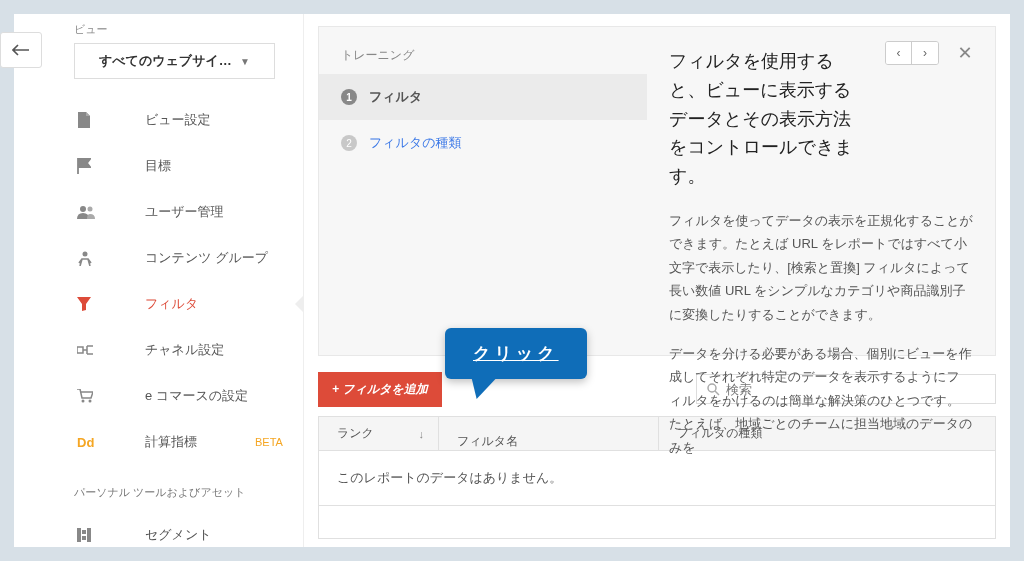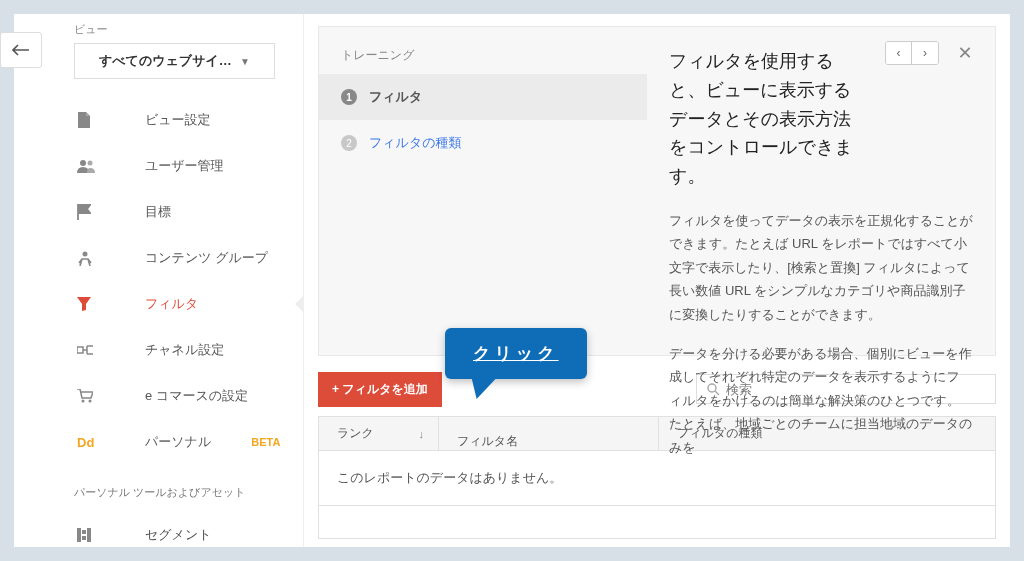--- a/index.html
+++ b/index.html
@@ -14,21 +14,21 @@
     .view-selector { margin: 0 28px 18px 60px; border: 1px solid #ddd; height: 36px; display: flex; align-items: center; padding: 0 24px; cursor: pointer; justify-content: space-between; }
     .view-selector-text { font-size: 13px; font-weight: bold; color: #333; white-space: nowrap; overflow: hidden; text-overflow: ellipsis; }
     .view-selector-arrow { color: #777; font-size: 10px; }
     
     .nav-item { display: flex; align-items: center; height: 46px; padding-left: 63px; cursor: pointer; position: relative; gap: 40px; }
     .nav-item.active .nav-text { color: #dd4b39; }
     .nav-item.active .nav-icon { color: #dd4b39; }
     .nav-item.active::after { content: ""; position: absolute; right: 0; top: 50%; width: 0; height: 0; border-top: 8px solid transparent; border-bottom: 8px solid transparent; border-right: 8px solid #eee; transform: translateY(-50%);}
     .nav-icon { width: 28px; color: #777; display: flex; align-items: center; }
     .nav-text { font-size: 13px; color: #555; }
-    .beta-badge { color: #f5a623; font-size: 11px; margin-left: 0; font-weight: bold;}
+    .beta-badge { color: #f5a623; font-size: 11px; margin-left: 18px; font-weight: normal;}
     
     .section-header { font-size: 11px; color: #777; padding: 20px 0 12px 60px; }
     
     .main-area { flex: 1; display: flex; flex-direction: column; background: #fff; overflow: hidden; }
     
     .help-panel { margin: 12px 14px 12px 14px; background: #f7f7f7; border: 1px solid #e8e8e8; display: flex; height: 330px; position: relative; }
     .help-nav { width: 328px; }
     .help-nav-header { font-size: 12px; color: #888; padding: 20px 0 10px 22px; }
     .help-nav-item { display: flex; align-items: center; padding: 14px 0 14px 22px; font-size: 13px; color: #555; cursor: pointer; }
     .help-nav-item.active { background: #ebebeb; font-weight: bold; }
@@ -41,21 +41,21 @@
     .help-controls { position: absolute; right: 16px; top: 14px; display: flex; align-items: center; gap: 4px; }
     .nav-btn-group { display: flex; border: 1px solid #ccc; border-radius: 3px; overflow: hidden; }
     .nav-btn { width: 26px; height: 22px; background: #fff; display: flex; align-items: center; justify-content: center; font-size: 12px; color: #666; cursor: pointer; }
     .nav-btn:first-child { border-right: 1px solid #ccc; }
     .close-btn { width: 28px; height: 22px; display: flex; align-items: center; justify-content: center; color: #888; font-size: 18px; cursor: pointer; margin-left: 8px; }
     .help-title { font-size: 18px; color: #222; line-height: 1.6; margin-bottom: 18px; padding-right: 110px; }
     .help-body { font-size: 13px; color: #555; line-height: 1.8; overflow: hidden; }
     .help-body p { margin-bottom: 16px; }
     
     .action-bar { margin: 0 14px; display: flex; align-items: center; justify-content: space-between; height: 42px; }
-    .add-filter-btn { background: #dd4b39; color: #fff; font-size: 12px; padding: 9px 14px; border: none; cursor: pointer; font-weight: bold;}
+    .add-filter-btn { background: #dd4b39; color: #fff; font-size: 12px; padding: 9px 14px; border: none; cursor: pointer; font-weight: bold; font-style: italic;}
     .search-box { border: 1px solid #ddd; height: 30px; width: 300px; display: flex; align-items: center; padding: 0 10px; }
     .search-icon { color: #aaa; font-size: 13px; margin-right: 6px; }
     .search-input { border: none; outline: none; font-size: 13px; flex: 1; color: #555; }
     
     .data-table { margin: 6px 14px 0 14px; border: 1px solid #e0e0e0; }
     .table-header { display: flex; background: #f5f5f5; border-bottom: 1px solid #e0e0e0; height: 34px; align-items: center; font-size: 12px; color: #555; }
     .th-rank { width: 120px; padding-left: 18px; display: flex; align-items: center; justify-content: space-between; padding-right: 14px; border-right: 1px solid #e0e0e0; height: 100%;}
     .th-name { width: 220px; padding-left: 18px; border-right: 1px solid #e0e0e0; height: 100%; display:flex; align-items:flex-end;}
     .th-type { flex: 1; padding-left: 18px; height: 100%; display:flex; align-items:center;}
     .sort-arrow { font-size: 11px; color: #888; }
@@ -89,39 +89,39 @@
       <span class="nav-icon">
           <svg width="14" height="16" viewBox="0 0 14 16">
             <path d="M1 0 L9 0 L13 4 L13 16 L1 16 Z" fill="#888"></path>
             <path d="M9 0 L9 4 L13 4" fill="#aaa"></path>
           </svg>
         </span>
       <span class="nav-text">ビュー設定</span>
     </div>
     <div class="nav-item">
       <span class="nav-icon">
+          <svg width="14" height="16" viewBox="0 0 14 16">
+            <path d="M1 0 L1 16 M1 1 L13 1 L10 5 L13 9 L1 9" stroke="#888" stroke-width="1.8" fill="#888"></path>
+          </svg>
+        </span>
+      <span class="nav-text">目標</span>
+    </div>
+    <div class="nav-item">
+      <span class="nav-icon">
           <svg width="18" height="14" viewBox="0 0 18 14">
             <circle cx="6" cy="4" r="3" fill="#888"></circle>
             <circle cx="13" cy="4" r="2.5" fill="#aaa"></circle>
             <path d="M0 14 Q0 8 6 8 Q12 8 12 14 Z" fill="#888"></path>
             <path d="M10 14 Q10 9 13 9 Q18 9 18 14 Z" fill="#aaa"></path>
           </svg>
         </span>
       <span class="nav-text">ユーザー管理</span>
     </div>
     <div class="nav-item">
       <span class="nav-icon">
-          <svg width="14" height="16" viewBox="0 0 14 16">
-            <path d="M1 0 L1 16 M1 1 L13 1 L10 5 L13 9 L1 9" stroke="#888" stroke-width="1.8" fill="#888"></path>
-          </svg>
-        </span>
-      <span class="nav-text">目標</span>
-    </div>
-    <div class="nav-item">
-      <span class="nav-icon">
           <svg width="16" height="16" viewBox="0 0 16 16">
             <circle cx="8" cy="4" r="2.5" fill="#888"></circle>
             <path d="M3 16 L5 9 L11 9 L13 16 M5 9 L2 13 M11 9 L14 13" stroke="#888" stroke-width="1.6" fill="none"></path>
           </svg>
         </span>
       <span class="nav-text">コンテンツ グループ</span>
     </div>
     <div class="nav-item active">
       <span class="nav-icon">
           <svg width="14" height="14" viewBox="0 0 14 14">
@@ -144,21 +144,21 @@
           <svg width="16" height="14" viewBox="0 0 16 14">
             <path d="M0 0 L3 0 L5 9 L14 9 L16 3 L4 3" stroke="#888" stroke-width="1.5" fill="none"></path>
             <circle cx="6" cy="12" r="1.5" fill="#888"></circle>
             <circle cx="13" cy="12" r="1.5" fill="#888"></circle>
           </svg>
         </span>
       <span class="nav-text">e コマースの設定</span>
     </div>
     <div class="nav-item">
       <span class="nav-icon" style="color:#f5a623; font-weight:bold; font-size:13px;">Dd</span>
-      <span class="nav-text">パーソナル</span>
+      <span class="nav-text">計算指標</span>
       <span class="beta-badge">BETA</span>
     </div>
 
     <div class="section-header">パーソナル ツールおよびアセット</div>
     <div class="nav-item">
       <span class="nav-icon">
           <svg width="14" height="14" viewBox="0 0 14 14">
             <rect x="0" y="0" width="4" height="14" fill="#888"></rect>
             <rect x="5" y="2" width="4" height="4" fill="#888"></rect>
             <rect x="5" y="8" width="4" height="4" fill="#888"></rect>

